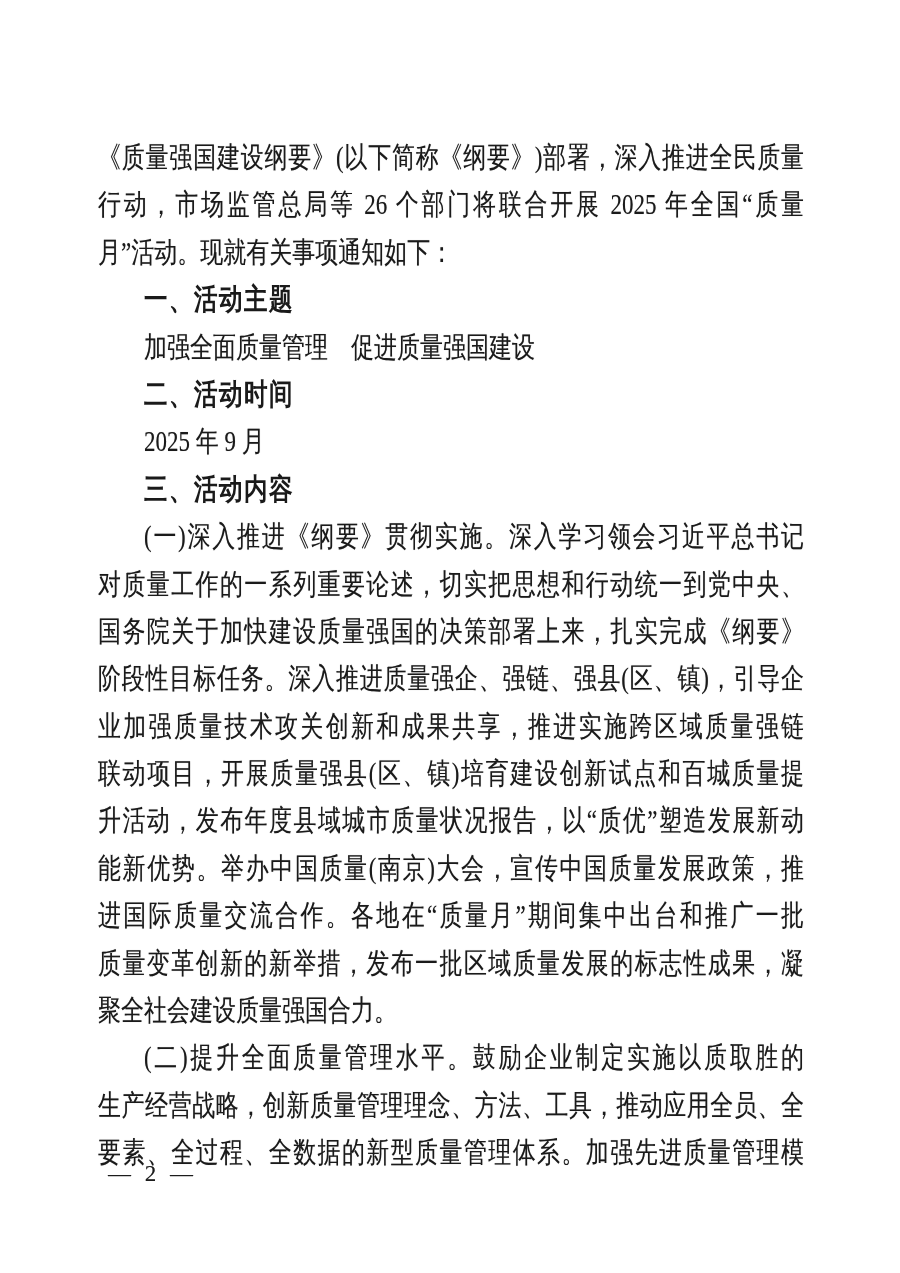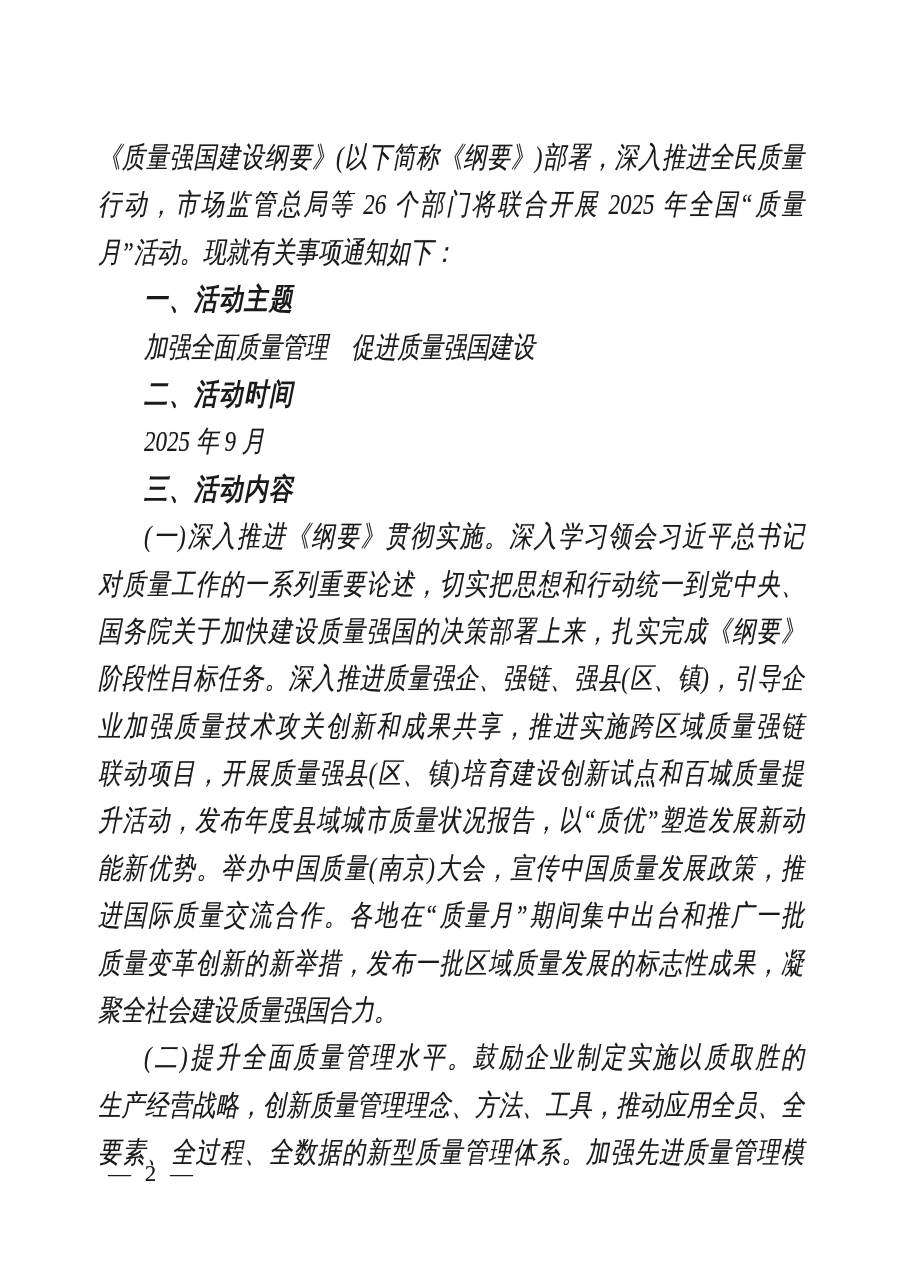--- a/index.html
+++ b/index.html
@@ -13,21 +13,20 @@
     height: 1273px;
     background: #ffffff;
     overflow: hidden;
     margin: 0 auto;
   }
   .doc-body {
     position: absolute;
     left: 98px;
     top: 134px;
     width: 706px;
-    font-style: italic;
   }
   .ln {
     margin: 0;
     padding: 0;
     height: 47.4px;
     line-height: 47.4px;
     font-family: "Liberation Serif", "DejaVu Serif", serif;
     font-size: 23px;
     font-weight: 400;
     color: #1a1a1a;

